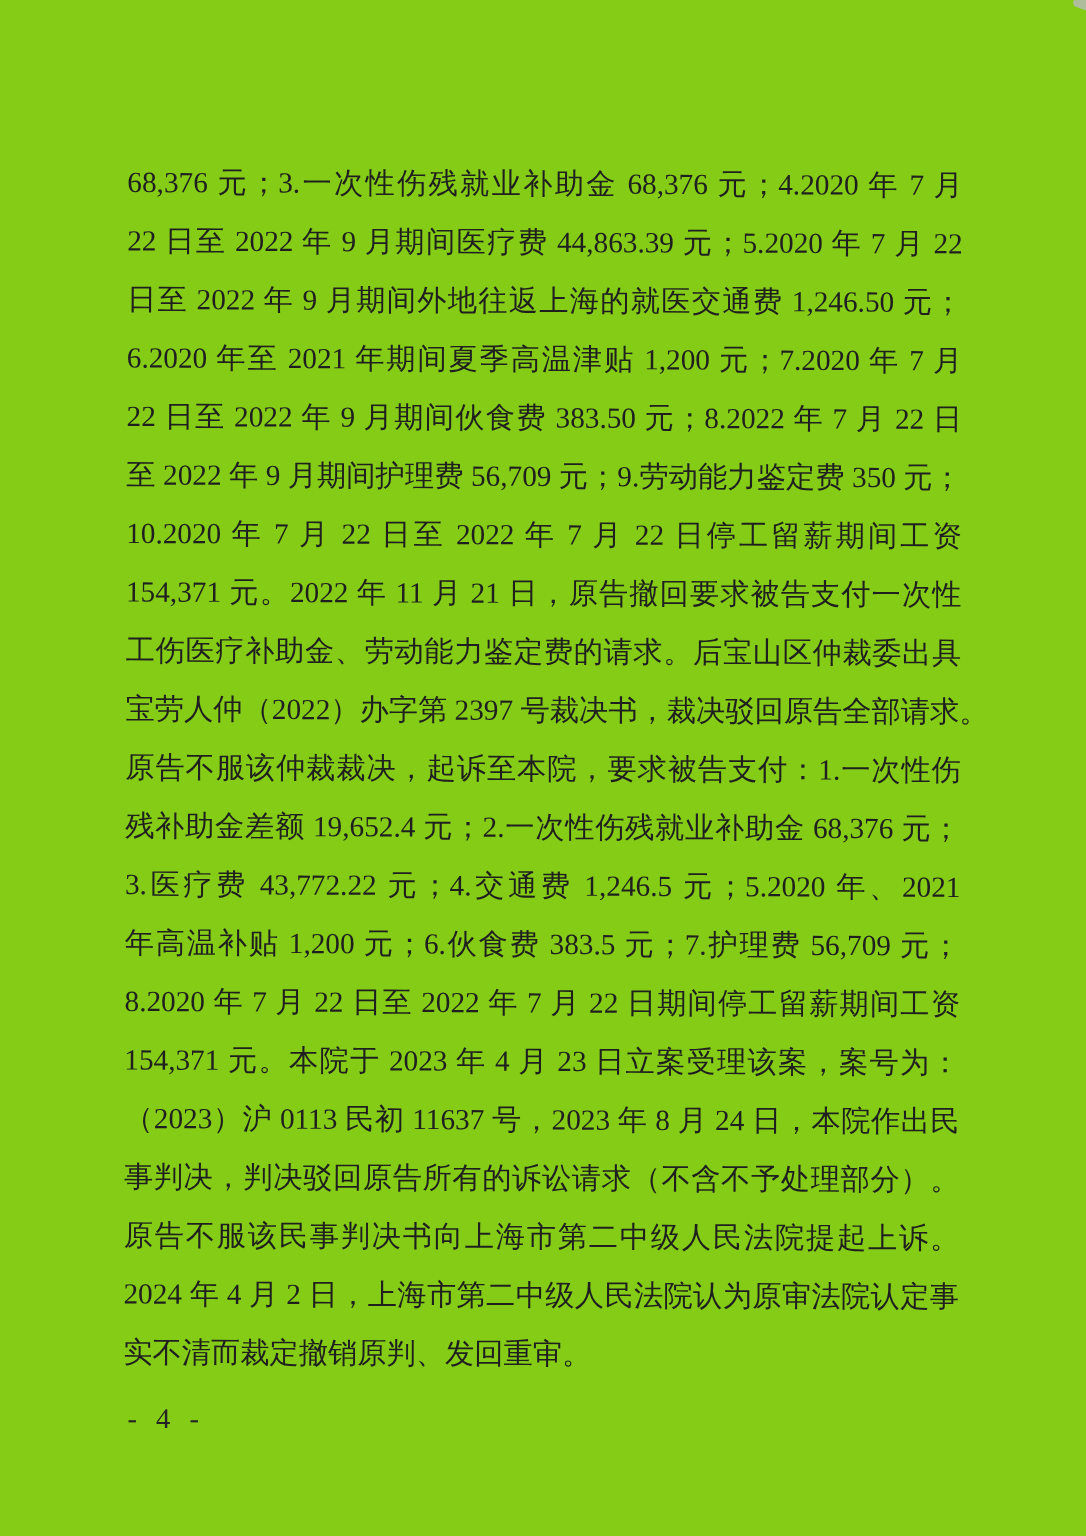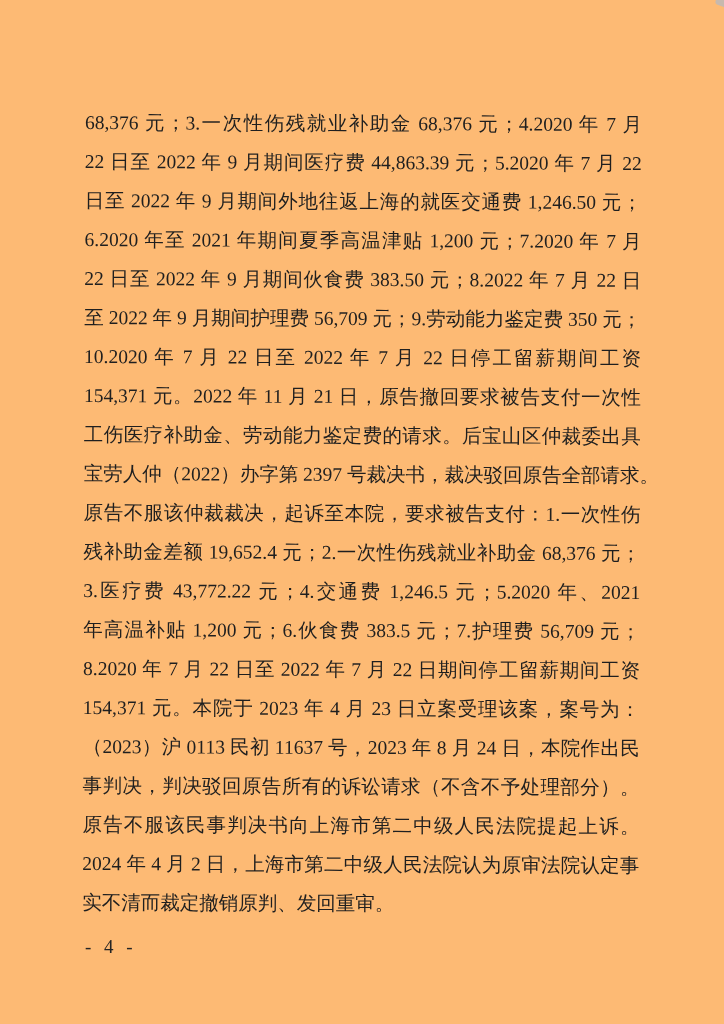--- a/index.html
+++ b/index.html
@@ -4,21 +4,21 @@
 <style>
   html, body {
     margin: 0;
     padding: 0;
     background: #ffffff;
   }
   .page {
     position: relative;
     width: 724px;
     height: 1024px;
-    background: #fdba74;
+    background: #84cc16;
     overflow: hidden;
     font-family: "Liberation Serif", "DejaVu Serif", serif;
     color: #1f1f1f;
   }
   
   .corner-artifact {
     position: absolute;
     top: -4px;
     right: -4px;
     width: 12px;

